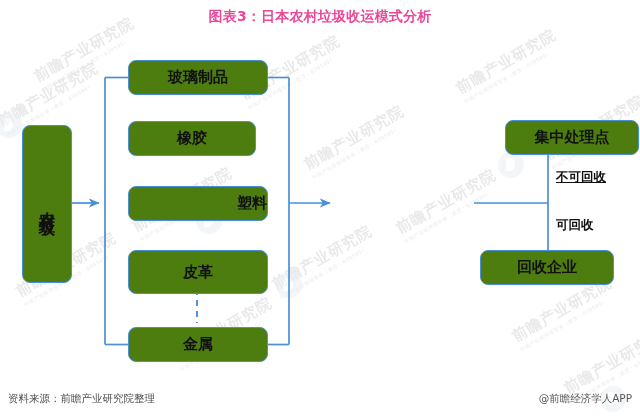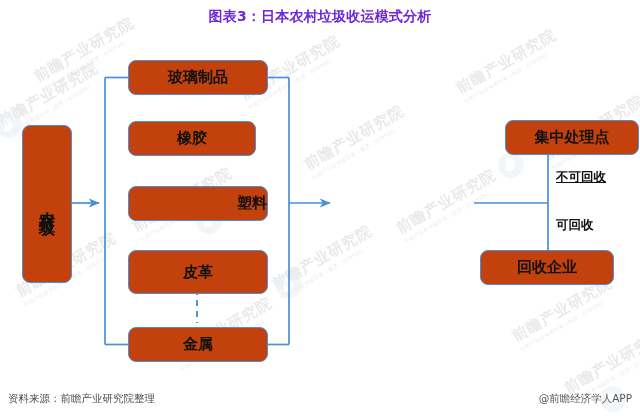--- a/index.html
+++ b/index.html
@@ -65,39 +65,39 @@
   }
 
   
   #title {
     position: absolute;
     left: 0; top: 8px;
     width: 640px;
     text-align: center;
     font-size: 14px;
     font-weight: bold;
-    color: #6d28d9;
+    color: #ec4899;
     z-index: 5;
     letter-spacing: .2px;
   }
 
   
   #diagram {
     position: absolute;
     left: 0; top: 0;
     width: 640px; height: 420px;
     z-index: 4;
   }
 
   .node {
     position: absolute;
     box-sizing: border-box;
     border: 1.6px solid #4a90d9;
     border-radius: 8px;
-    background: #c2410c;
+    background: #4d7c0f;
     display: flex;
     align-items: center;
     justify-content: center;
     color: #111111;
     font-size: 15px;
     font-weight: bold;
     z-index: 6;
   }
 
   .node.vertical {

